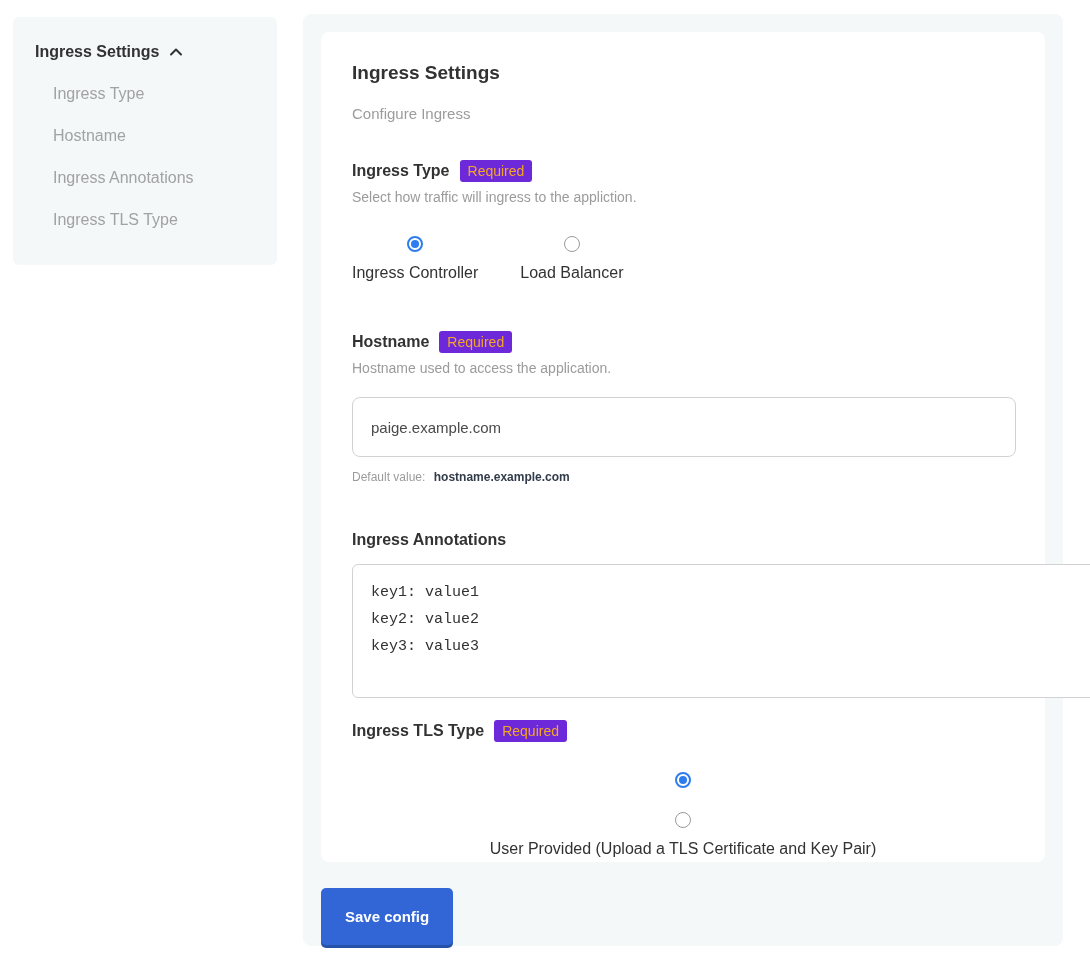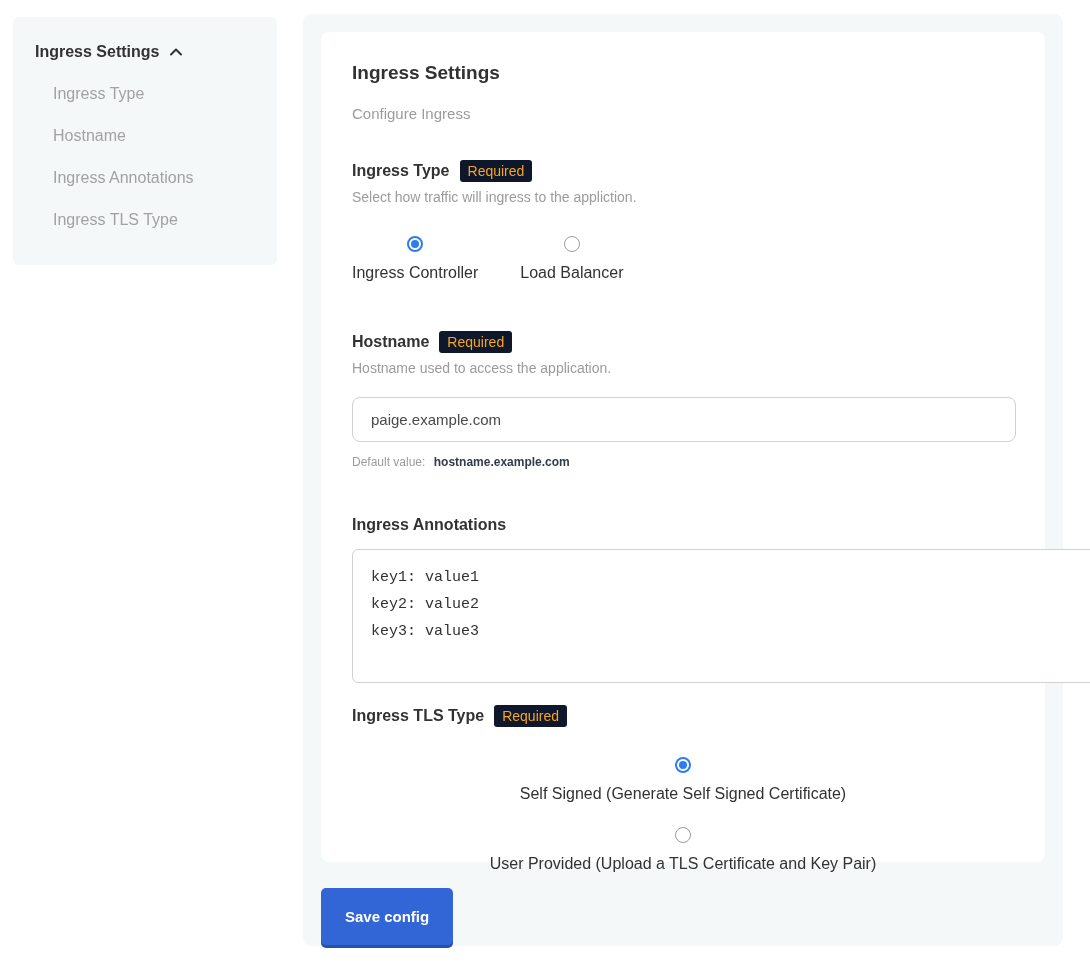--- a/index.html
+++ b/index.html
@@ -58,21 +58,21 @@
     font-size: 15px; color: #9b9b9b;
   }
 
   .section-heading {
     display: flex; align-items: center; gap: 10px;
   }
   .section-label {
     font-size: 16px; font-weight: bold; color: #323232;
   }
   .required-badge {
-    background: #0f172a;
+    background: #6d28d9;
     color: #f5a623;
     font-size: 14px;
     padding: 3px 8px;
     border-radius: 3px;
   }
   .help-text {
     margin-top: 7px;
     font-size: 14px; color: #9b9b9b;
   }
 
@@ -97,21 +97,21 @@
     width: 8px; height: 8px;
     margin: -4px 0 0 -4px;
     border-radius: 50%;
     background: #2d7cf0;
   }
   .radio-label { font-size: 16px; color: #323232; }
 
   .sec-hostname { margin-top: 49px; }
   .text-input {
     margin-top: 21px;
-    width: 664px; height: 45px;
+    width: 664px; height: 60px;
     border: 1px solid #d2d2d2;
     border-radius: 8px;
     padding: 0 18px;
     font-size: 15px;
     color: #4a4a4a;
     font-family: "Liberation Sans", sans-serif;
     outline: none;
     display: block;
     background: #ffffff;
   }
@@ -224,21 +224,20 @@
     </div>
 
     <div class="sec-tls">
       <div class="section-heading">
         <span class="section-label">Ingress TLS Type</span>
         <span class="required-badge">Required</span>
       </div>
       <div class="radio-stack">
         <div class="radio-option">
           <span class="radio-circle checked"></span>
-          <span class="radio-label">Self Signed (Generate Self Signed Certificate)</span>
         </div>
         <div class="radio-option">
           <span class="radio-circle"></span>
           <span class="radio-label">User Provided (Upload a TLS Certificate and Key Pair)</span>
         </div>
       </div>
     </div>
 
   </section>
 

